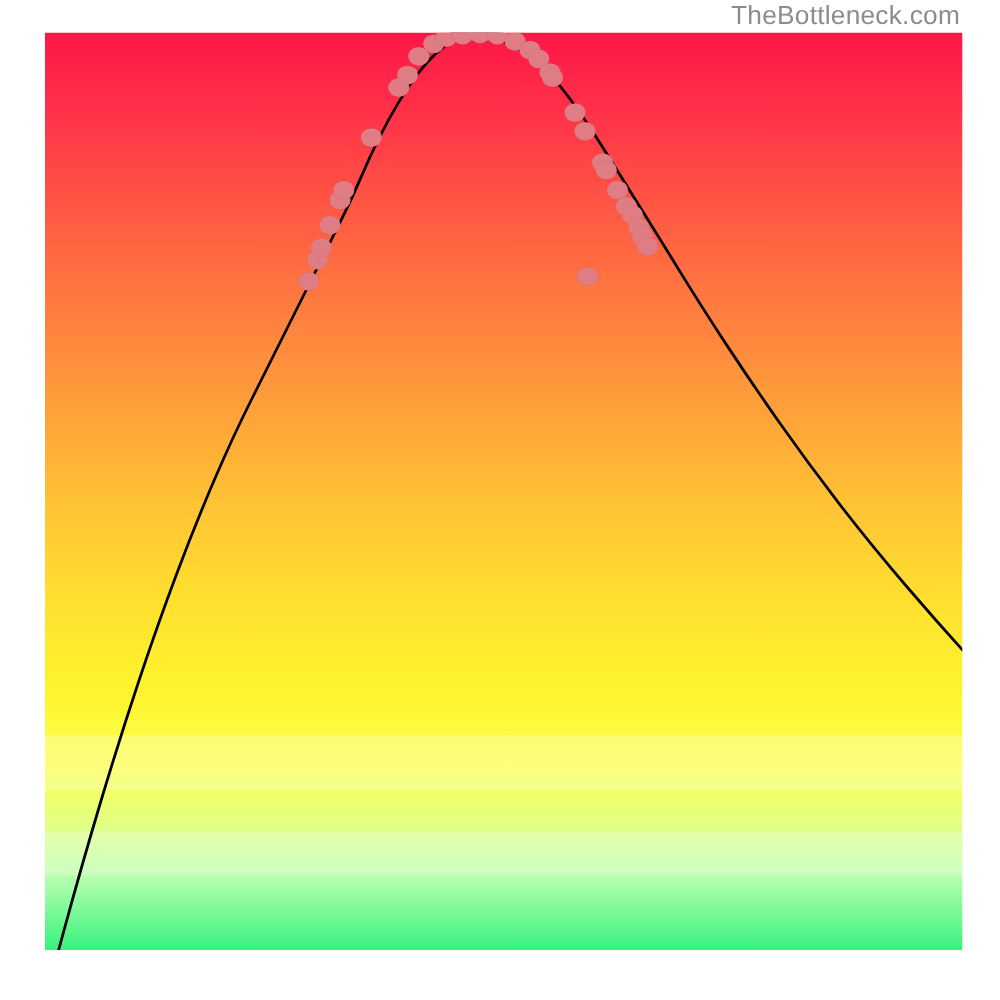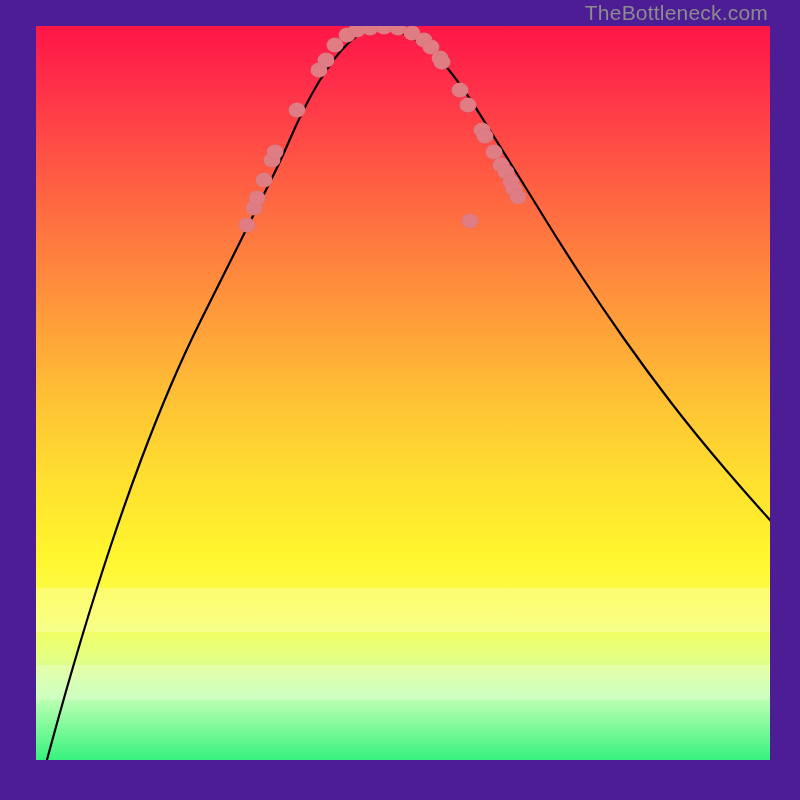--- a/index.html
+++ b/index.html
@@ -8,21 +8,21 @@
     width: 800px;
     height: 800px;
     overflow: hidden;
     background: #000;
     font-family: Arial, Helvetica, sans-serif;
   }
   .frame {
     position: relative;
     width: 800px;
     height: 800px;
-    background: #4c1d95;
+    background: #ffffff;
   }
   .plot {
     position: absolute;
     left: 36px;
     top: 26px;
     width: 734px;
     height: 734px;
     overflow: hidden;
   }
   .gradient-bg {

